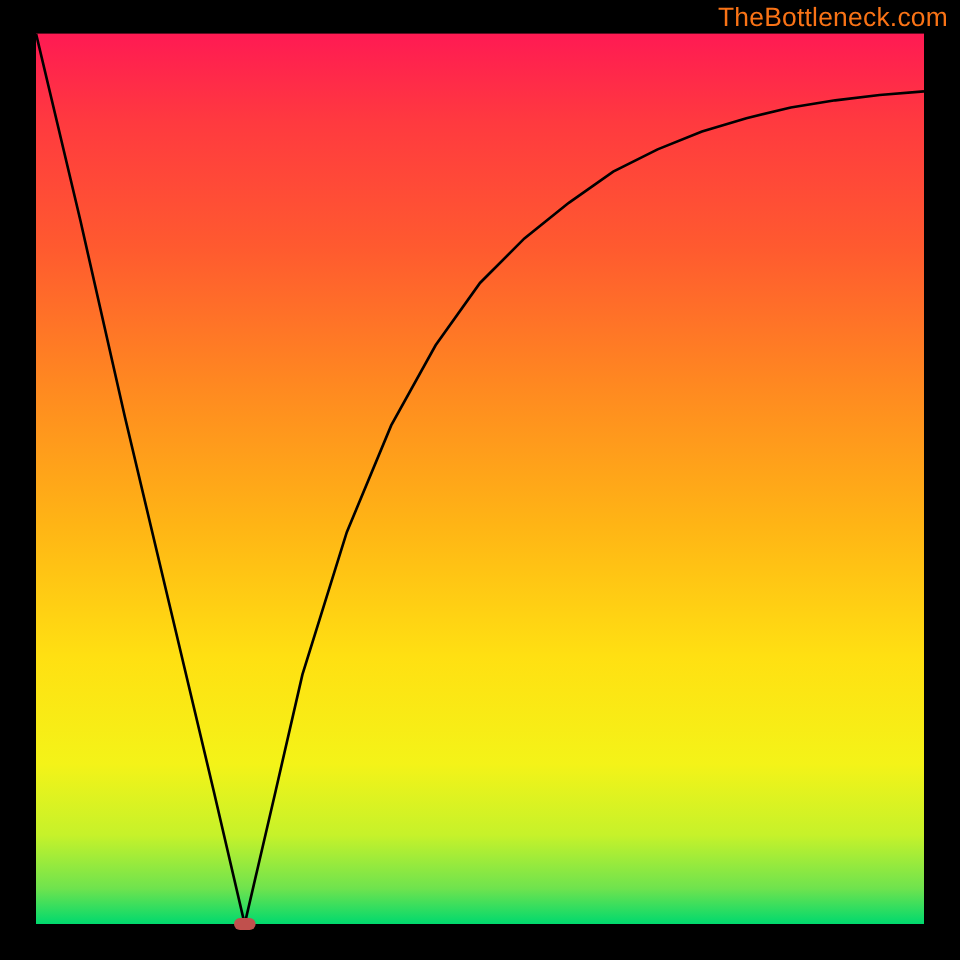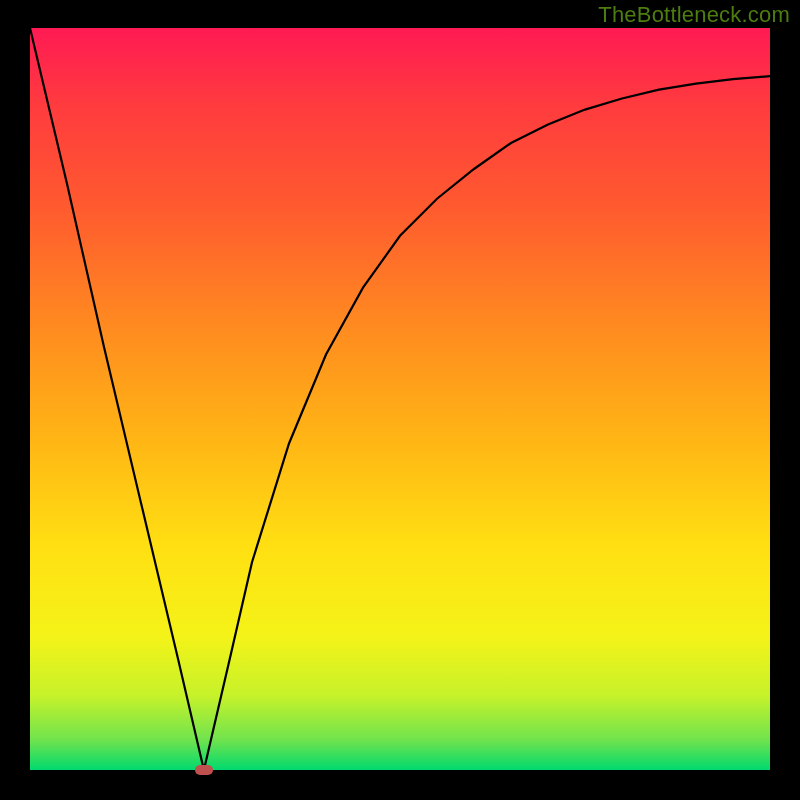--- a/index.html
+++ b/index.html
@@ -14,21 +14,21 @@
   .frame {
     position: relative;
     width: 800px;
     height: 800px;
     background: #000;
   }
   .attribution {
     position: absolute;
     top: 2px;
     right: 10px;
-    color: #4d7c0f;
+    color: #f97316;
     font-size: 22px;
     font-weight: 400;
     letter-spacing: 0.2px;
     z-index: 5;
   }
   .plot-area {
     position: absolute;
     left: 30px;
     top: 28px;
     width: 740px;

